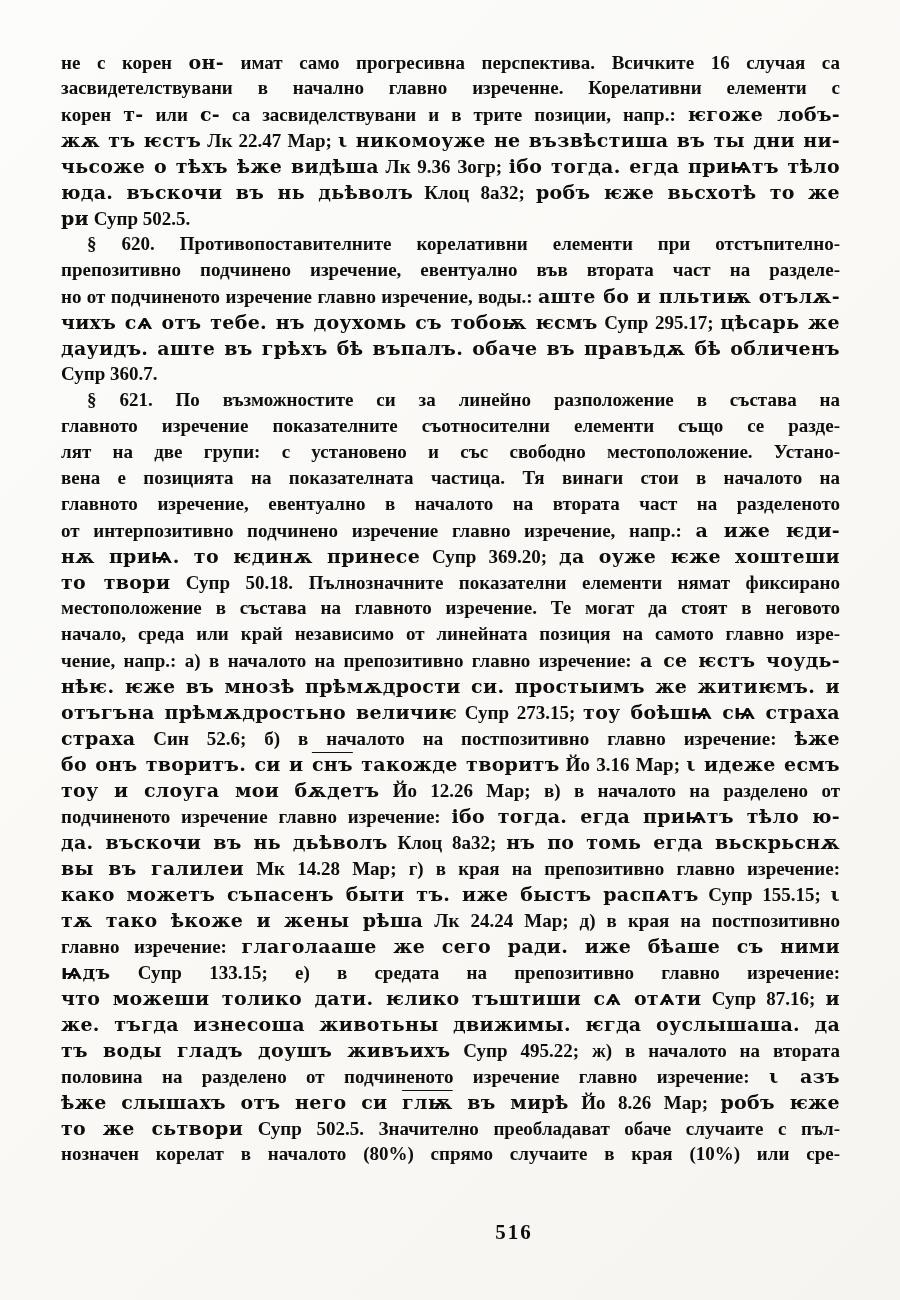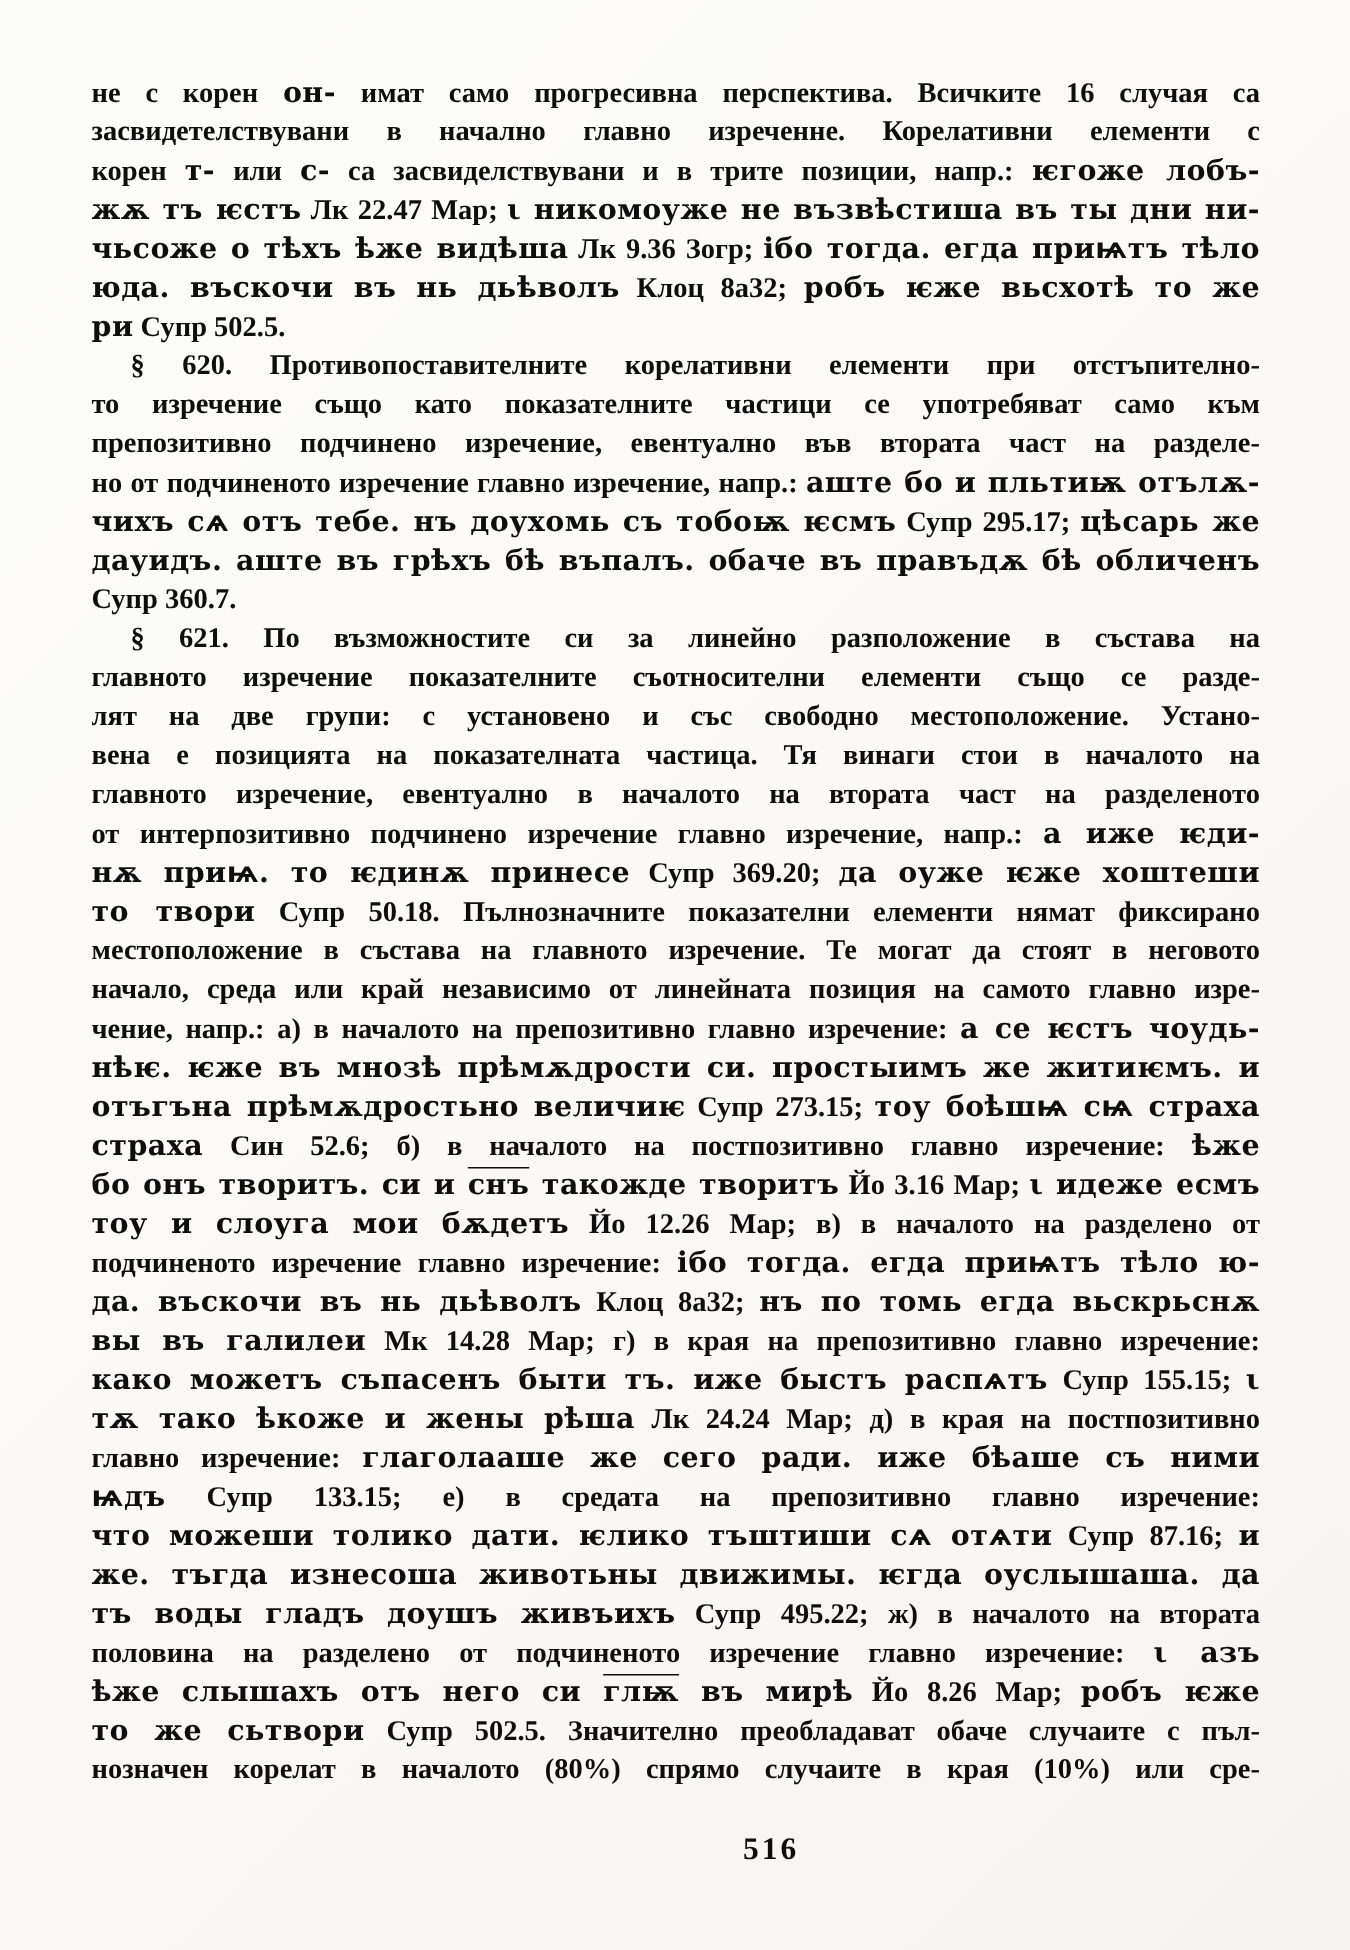--- a/index.html
+++ b/index.html
@@ -67,23 +67,22 @@
 <div class="sheet">
   <div class="text-block">
       <div class="line"><span class="rn">не с корен </span><span class="ro">он-</span><span class="rn"> имат само прогресивна перспектива. Всичките 16 случая са</span></div>
       <div class="line"><span class="rn">засвидетелствувани в начално главно изреченне. Корелативни елементи с</span></div>
       <div class="line"><span class="rn">корен </span><span class="ro">т-</span><span class="rn"> или </span><span class="ro">с-</span><span class="rn"> са засвиделствувани и в трите позиции, напр.: </span><span class="ro">ѥгоже лобъ-</span></div>
       <div class="line"><span class="ro">жѫ тъ ѥстъ</span><span class="rn"> Лк 22.47 Мар; </span><span class="ro">ι никомоуже не възвѣстиша въ ты дни ни-</span></div>
       <div class="line"><span class="ro">чьсоже о тѣхъ ѣже видѣша</span><span class="rn"> Лк 9.36 Зогр; </span><span class="ro">ібо тогда. егда приѩтъ тѣло</span></div>
       <div class="line"><span class="ro">юда. въскочи въ нь дьѣволъ</span><span class="rn"> Клоц 8а32; </span><span class="ro">робъ ѥже вьсхотѣ то же сътво-</span></div>
       <div class="line left"><span class="ro">ри</span><span class="rn"> Супр 502.5.</span></div>
       <div class="line indent"><span class="rn">§ 620. Противопоставителните корелативни елементи при отстъпително-</span></div>
-      <div class="line"><span class="rn">то изречение също като показателните частици се употребяват само към</span></div>
       <div class="line"><span class="rn">препозитивно подчинено изречение, евентуално във втората част на разделе-</span></div>
-      <div class="line"><span class="rn">но от подчиненото изречение главно изречение, напр.: </span><span class="ro">аште бо и пльтиѭ отълѫ-</span></div>
+      <div class="line"><span class="rn">но от подчиненото изречение главно изречение, воды.: </span><span class="ro">аште бо и пльтиѭ отълѫ-</span></div>
       <div class="line"><span class="ro">чихъ сѧ отъ тебе. нъ доухомь съ тобоѭ ѥсмъ</span><span class="rn"> Супр 295.17; </span><span class="ro">цѣсарь же</span></div>
       <div class="line"><span class="ro">дауидъ. аште въ грѣхъ бѣ въпалъ. обаче въ правъдѫ бѣ обличенъ</span></div>
       <div class="line left"><span class="rn">Супр 360.7.</span></div>
       <div class="line indent"><span class="rn">§ 621. По възможностите си за линейно разположение в състава на</span></div>
       <div class="line"><span class="rn">главното изречение показателните съотносителни елементи също се разде-</span></div>
       <div class="line"><span class="rn">лят на две групи: с установено и със свободно местоположение. Устано-</span></div>
       <div class="line"><span class="rn">вена е позицията на показателната частица. Тя винаги стои в началото на</span></div>
       <div class="line"><span class="rn">главното изречение, евентуално в началото на втората част на разделеното</span></div>
       <div class="line"><span class="rn">от интерпозитивно подчинено изречение главно изречение, напр.: </span><span class="ro">а иже ѥди-</span></div>
       <div class="line"><span class="ro">нѫ приѩ. то ѥдинѫ принесе</span><span class="rn"> Супр 369.20; </span><span class="ro">да оуже ѥже хоштеши творити</span></div>

